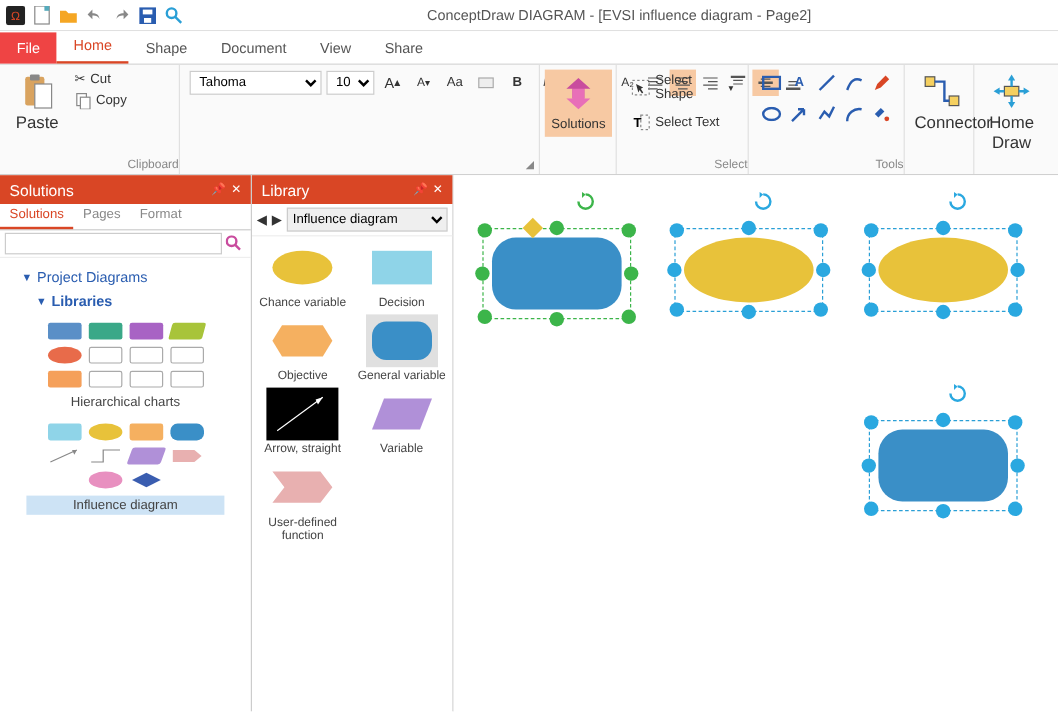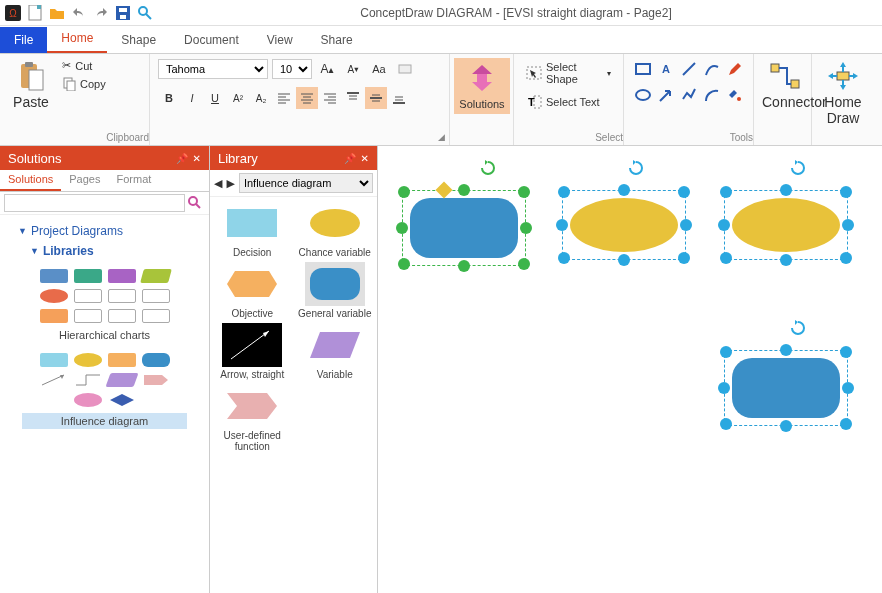--- a/index.html
+++ b/index.html
@@ -7,21 +7,21 @@
   
   
   .titlebar { height: 26px; background: #fff; display: flex; align-items: center; padding: 0 4px; border-bottom: 1px solid #e0e0e0; }
   .titlebar .qat { display: flex; gap: 4px; align-items: center; }
   .titlebar .title { flex: 1; text-align: center; font-size: 12px; color: #555; }
   .qicon { width: 18px; height: 18px; display: inline-flex; align-items: center; justify-content: center; }
   
   
   .tabs { height: 28px; display: flex; align-items: flex-end; border-bottom: 1px solid #d0d0d0; background: #fff; }
   .tab { padding: 6px 14px; font-size: 12px; color: #555; cursor: pointer; }
-  .tab.file { background: #1d4ed8; color: #fff; }
+  .tab.file { background: #ef4444; color: #fff; }
   .tab.active { color: #d94625; border-bottom: 2px solid #d94625; }
   
   
   .ribbon { height: 92px; background: #fafafa; display: flex; border-bottom: 1px solid #d0d0d0; }
   .rgroup { border-right: 1px solid #e0e0e0; padding: 4px 8px; display: flex; flex-direction: column; position: relative; }
   .rgroup .glabel { position: absolute; bottom: 2px; left: 0; right: 0; text-align: right; font-size: 10px; color: #888; }
   .rgroup .gbody { flex: 1; display: flex; align-items: flex-start; gap: 6px; }
   .bigbtn { width: 46px; text-align: center; font-size: 14px; padding-top: 2px; }
   .bigbtn .bigicon { width: 32px; height: 32px; margin: 0 auto 2px; }
   .clip-side { display: flex; flex-direction: column; gap: 3px; font-size: 11px; }
@@ -123,21 +123,21 @@
           <rect x="4" y="9" width="6" height="4" fill="#fff"></rect>
         </svg>
       </span>
     <span class="qicon">
         <svg width="16" height="16">
           <circle cx="6" cy="6" r="4" fill="none" stroke="#2a9fd6" stroke-width="2"></circle>
           <line x1="9" y1="9" x2="14" y2="14" stroke="#2a9fd6" stroke-width="2"></line>
         </svg>
       </span>
   </div>
-  <div class="title">ConceptDraw DIAGRAM - [EVSI straight diagram - Page2]</div>
+  <div class="title">ConceptDraw DIAGRAM - [EVSI influence diagram - Page2]</div>
 </div>
 
 <div class="tabs">
   <div class="tab file">File</div>
   <div class="tab active">Home</div>
   <div class="tab">Shape</div>
   <div class="tab">Document</div>
   <div class="tab">View</div>
   <div class="tab">Share</div>
 </div>
@@ -169,21 +169,21 @@
               </svg>
             </span>
             <span>Copy</span>
           </div>
       </div>
     </div>
     <div class="glabel">Clipboard</div>
   </div>
 
   <div class="rgroup" style="width:300px">
-    <div class="gbody" style="flex-direction:column; gap:4px">
+    <div class="gbody" style="flex-direction:row; gap:4px">
       <div class="fontrow">
         <select class="fontsel" style="width:110px"><option>Tahoma</option></select>
         <select class="fontsel" style="width:40px"><option>10</option></select>
         <span class="iconbtn" style="font-size:12px">A<sup>▴</sup></span>
         <span class="iconbtn" style="font-size:10px">A<sup>▾</sup></span>
         <span class="iconbtn">Aa</span>
         <span class="iconbtn">
             <svg width="14" height="14">
               <rect x="1" y="3" width="12" height="8" fill="#eee" stroke="#aaa"></rect>
             </svg>
@@ -481,32 +481,32 @@
     <div class="libnav">
       <span style="font-size:11px">◀</span>
       <span style="font-size:11px">▶</span>
       <select><option>Influence diagram</option></select>
     </div>
     <div class="libbody">
       <div class="libgrid">
         <div class="libitem">
           <div class="libshape">
               <svg width="54" height="32">
-                <rect x="2" y="2" width="50" height="28" fill="#8fd4e8"></rect>
-              </svg>
-            </div>
-          <div class="liblab">Decision</div>
+                <ellipse cx="27" cy="16" rx="25" ry="14" fill="#e8c23a"></ellipse>
+              </svg>
+            </div>
+          <div class="liblab">Chance variable</div>
         </div>
         <div class="libitem">
           <div class="libshape">
               <svg width="54" height="32">
-                <ellipse cx="27" cy="16" rx="25" ry="14" fill="#e8c23a"></ellipse>
-              </svg>
-            </div>
-          <div class="liblab">Chance variable</div>
+                <rect x="2" y="2" width="50" height="28" fill="#8fd4e8"></rect>
+              </svg>
+            </div>
+          <div class="liblab">Decision</div>
         </div>
         <div class="libitem">
           <div class="libshape">
               <svg width="54" height="30">
                 <polygon points="10,2 44,2 52,15 44,28 10,28 2,15" fill="#f5b060"></polygon>
               </svg>
             </div>
           <div class="liblab">Objective</div>
         </div>
         <div class="libitem sel">

